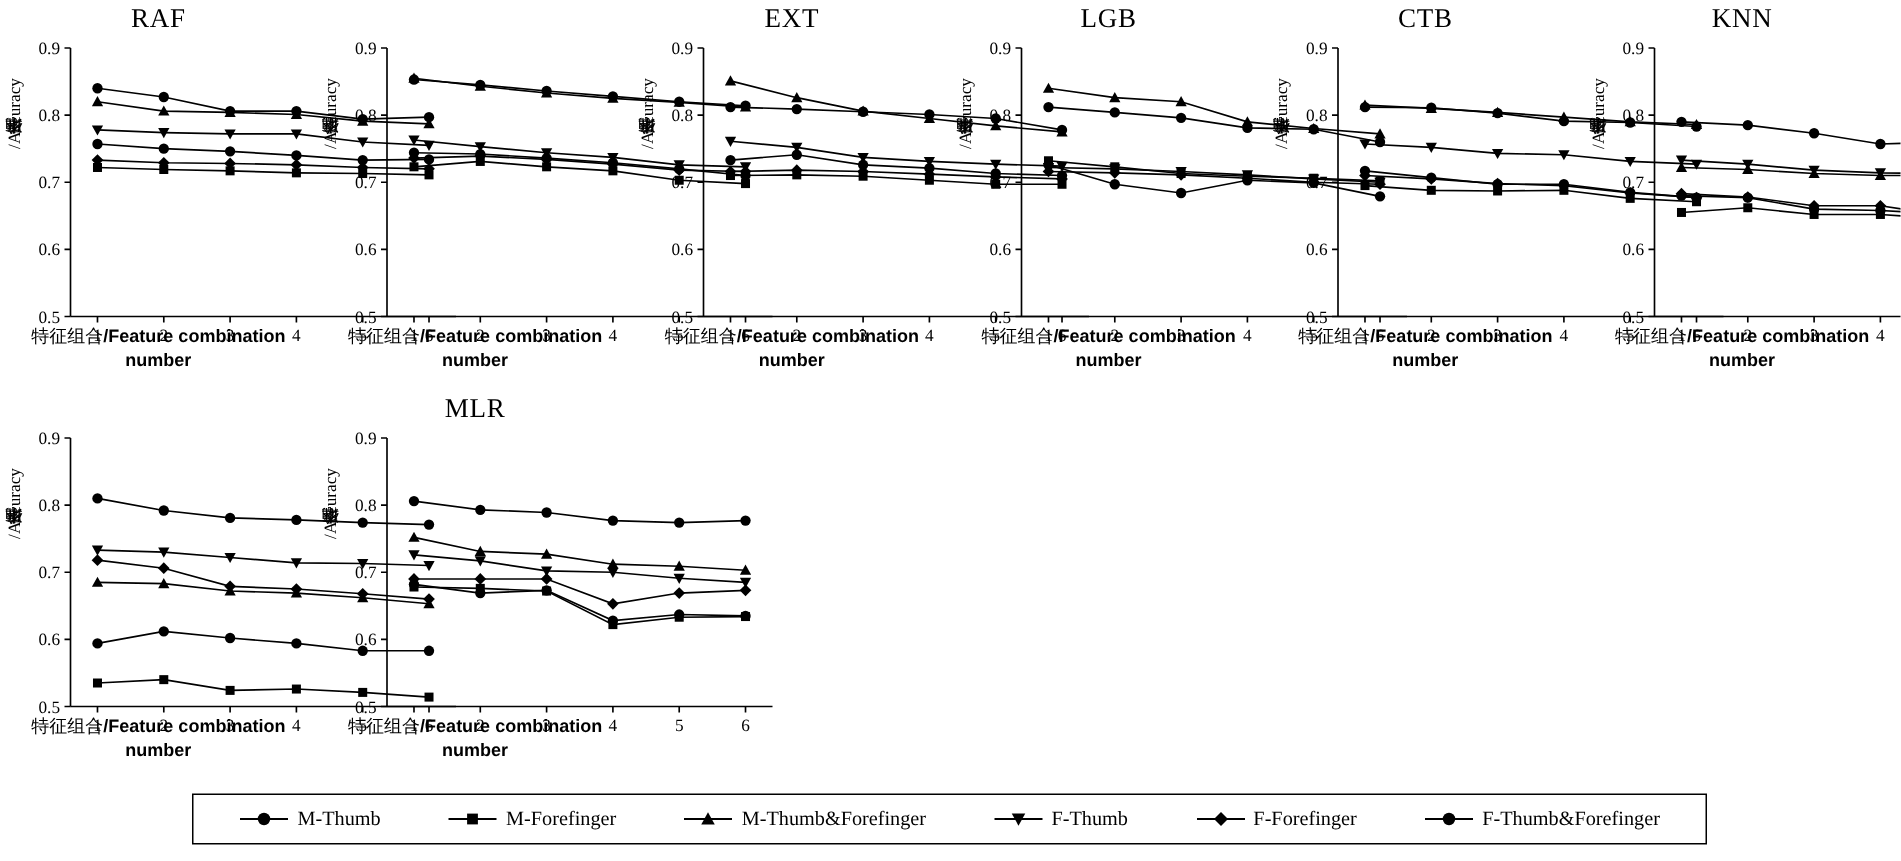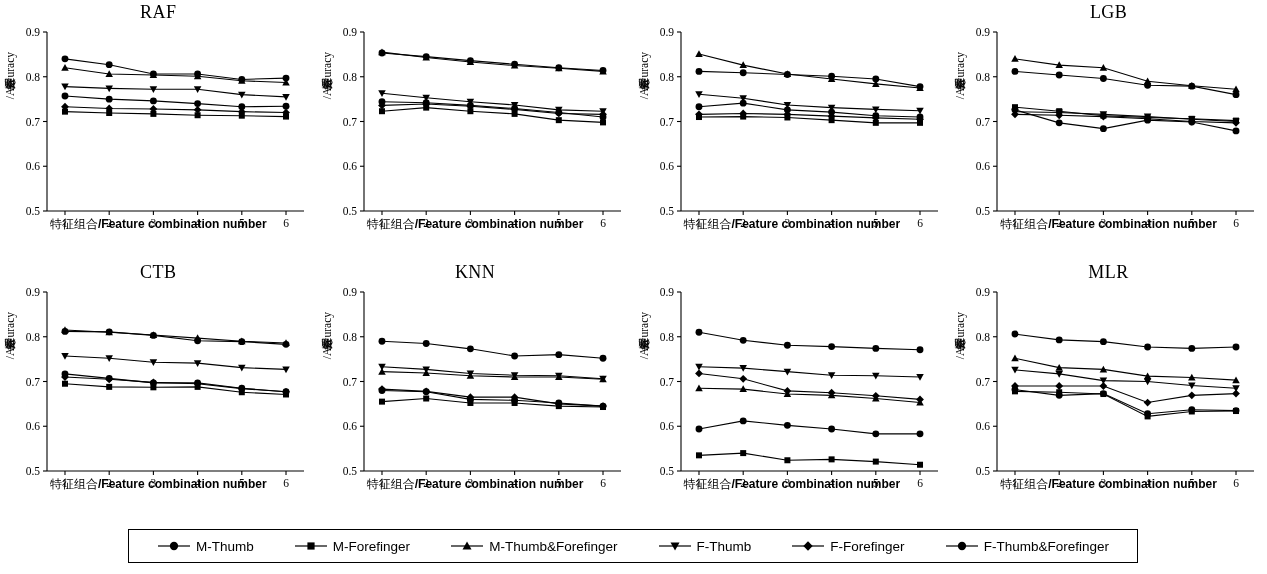--- a/index.html
+++ b/index.html
@@ -19,21 +19,21 @@
     width: 1267px;
     height: 574px;
   }
   .grid {
     position: absolute;
     left: 0;
     top: 0;
     width: 1267px;
     height: 520px;
     display: grid;
-    grid-template-columns: repeat(4, 1fr);
+    grid-template-columns: repeat(6, 1fr);
     grid-template-rows: repeat(2, 1fr);
   }
   .panel {
     position: relative;
   }
   .panel-title {
     position: absolute;
     top: 2px;
     left: 0;
     right: 0;
@@ -86,21 +86,21 @@
     justify-content: space-around;
     padding: 0 8px;
   }
   .legend-item {
     display: flex;
     align-items: center;
     gap: 5px;
     font-size: 13.5px;
     white-space: nowrap;
   }
-  .legend-item .lbl { font-family: Liberation Sans, sans-serif; }
+  .legend-item .lbl { font-family: Liberation Serif, serif; }
 </style>
 </head>
 <body>
 
 <div id="root">
   <div class="grid">
       <div class="panel">
         <div class="panel-title">RAF</div>
         <div class="ylabel">准确率/Accuracy</div>
         <div class="plot-wrap">
@@ -243,20 +243,21 @@
             <circle cx="109.19399999999999" cy="78.705" r="3.4499999999999997" fill="#000"></circle>
             <circle cx="153.398" cy="81.39" r="3.4499999999999997" fill="#000"></circle>
             <circle cx="197.60200000000003" cy="84.52250000000002" r="3.4499999999999997" fill="#000"></circle>
             <circle cx="241.806" cy="88.55000000000001" r="3.4499999999999997" fill="#000"></circle>
             <circle cx="286.01" cy="93.02500000000002" r="3.4499999999999997" fill="#000"></circle>
           </svg>
         </div>
         <div class="xlabel"><span>特征组合</span><b>/</b><b>Feature combination number</b></div>
       </div>
       <div class="panel">
+        <div class="panel-title">EXT</div>
         <div class="ylabel">准确率/Accuracy</div>
         <div class="plot-wrap">
           <svg width="316" height="215" viewBox="0 0 316 215">
             <line x1="47" y1="8" x2="47" y2="187" stroke="#000" stroke-width="1.1"></line>
             <line x1="47" y1="187" x2="304" y2="187" stroke="#000" stroke-width="1.1"></line>
             <line x1="47" y1="187" x2="43" y2="187" stroke="#000" stroke-width="1.1"></line>
             <text x="40" y="191" text-anchor="end" font-size="11.5" font-family="Liberation Serif, DejaVu Serif, serif" fill="#000">0.5</text>
             <line x1="47" y1="142.25" x2="43" y2="142.25" stroke="#000" stroke-width="1.1"></line>
             <text x="40" y="146.25" text-anchor="end" font-size="11.5" font-family="Liberation Serif, DejaVu Serif, serif" fill="#000">0.6</text>
             <line x1="47" y1="97.50000000000001" x2="43" y2="97.50000000000001" stroke="#000" stroke-width="1.1"></line>

